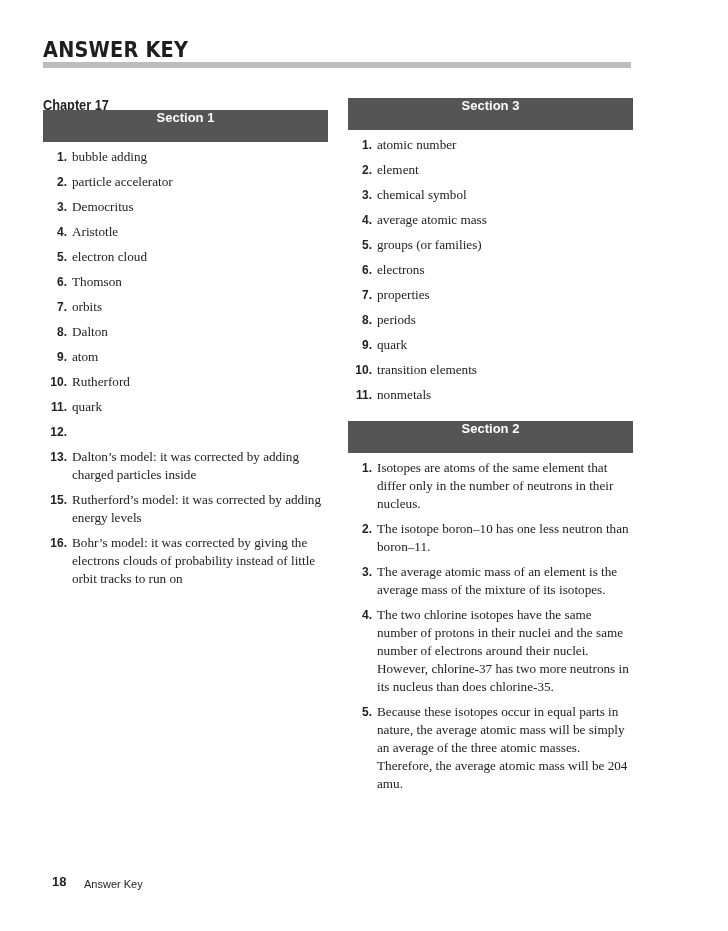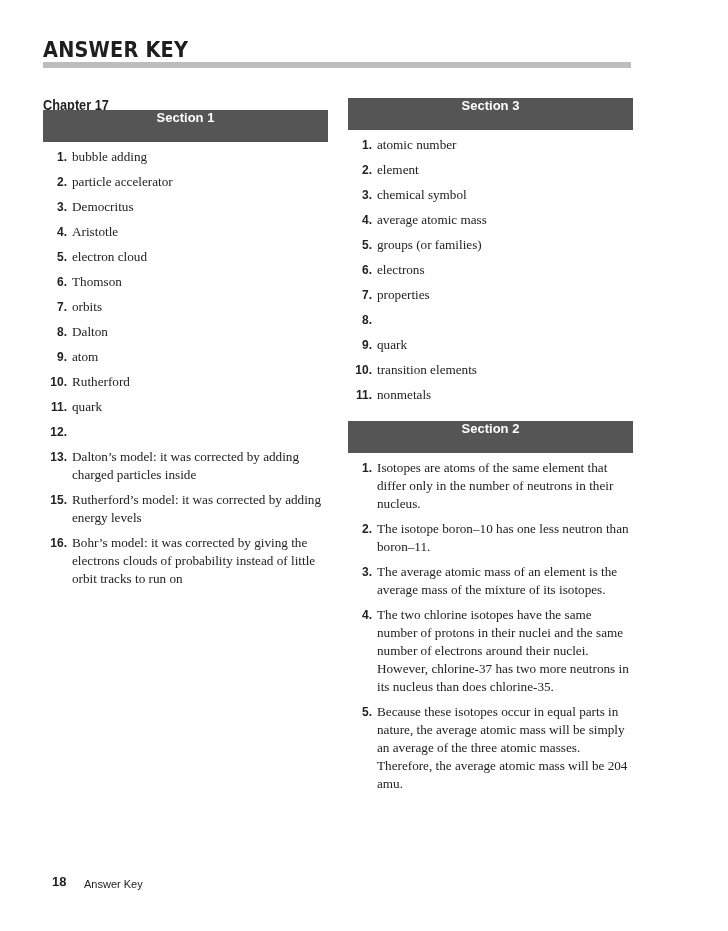--- a/index.html
+++ b/index.html
@@ -121,20 +121,21 @@
       <li>
         <span class="num">6.</span>
         <span class="txt">electrons</span>
       </li>
       <li>
         <span class="num">7.</span>
         <span class="txt">properties</span>
       </li>
       <li>
         <span class="num">8.</span>
+        <span class="txt">periods</span>
       </li>
       <li>
         <span class="num">9.</span>
         <span class="txt">quark</span>
       </li>
       <li>
         <span class="num">10.</span>
         <span class="txt">transition elements</span>
       </li>
       <li>

